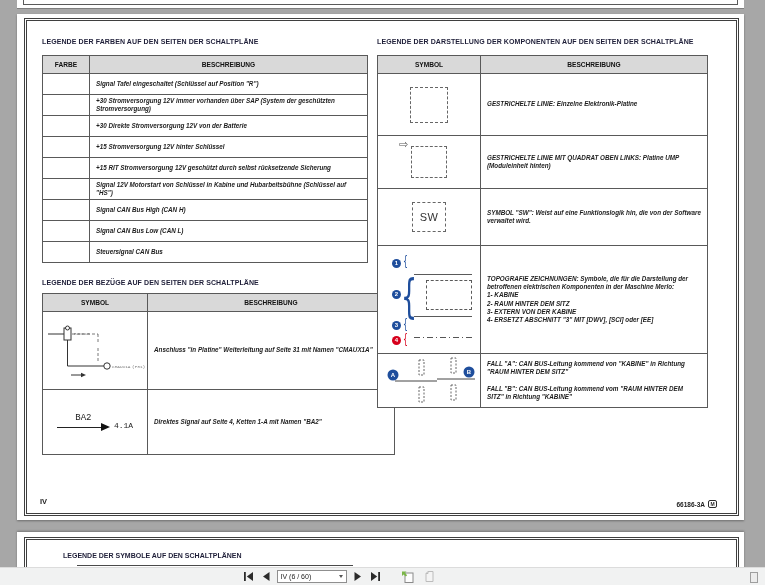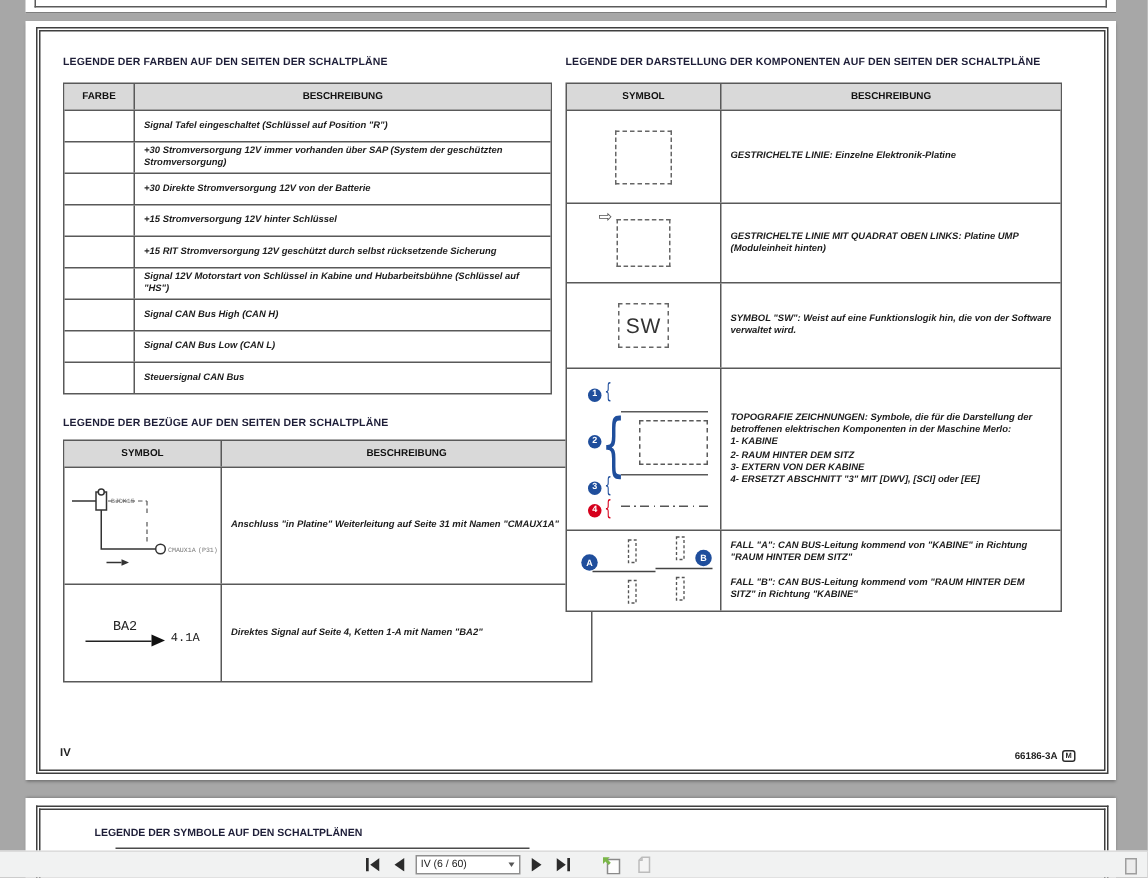--- a/index.html
+++ b/index.html
@@ -59,21 +59,21 @@
   .kt .r3{height:57px;}
   .kt .r4{height:108px;}
   .kt .r5{height:54px;}
 
   .dashbox{border:1px dashed #666;background:#fff;}
   .sq1{width:38px;height:36px;}
   .sq2{width:36px;height:32px;position:relative;}
   .arrow-glyph{position:absolute;left:-13px;top:-9px;font-size:11px;color:#555;
     font-family:"DejaVu Sans",sans-serif;}
   .sq3{width:34px;height:30px;display:flex;align-items:center;justify-content:center;
-    font-size:14px;color:#333;letter-spacing:.5px;}
+    font-size:11px;color:#333;letter-spacing:.5px;}
 
   
   .topo{position:relative;width:103px;height:108px;}
   .tmark{position:absolute;width:9px;height:9px;border-radius:50%;color:#fff;
     font-size:6px;font-weight:bold;display:flex;align-items:center;justify-content:center;}
   .brace{position:absolute;color:#1f4e9c;font-family:"DejaVu Sans",sans-serif;
     transform:scaleX(.55);transform-origin:left center;line-height:1;}
   .tline{position:absolute;height:0;border-top:1px solid #5a5a5a;}
   .trect{position:absolute;border:1px dashed #5a5a5a;}
   .dashdot{position:absolute;height:1px;

